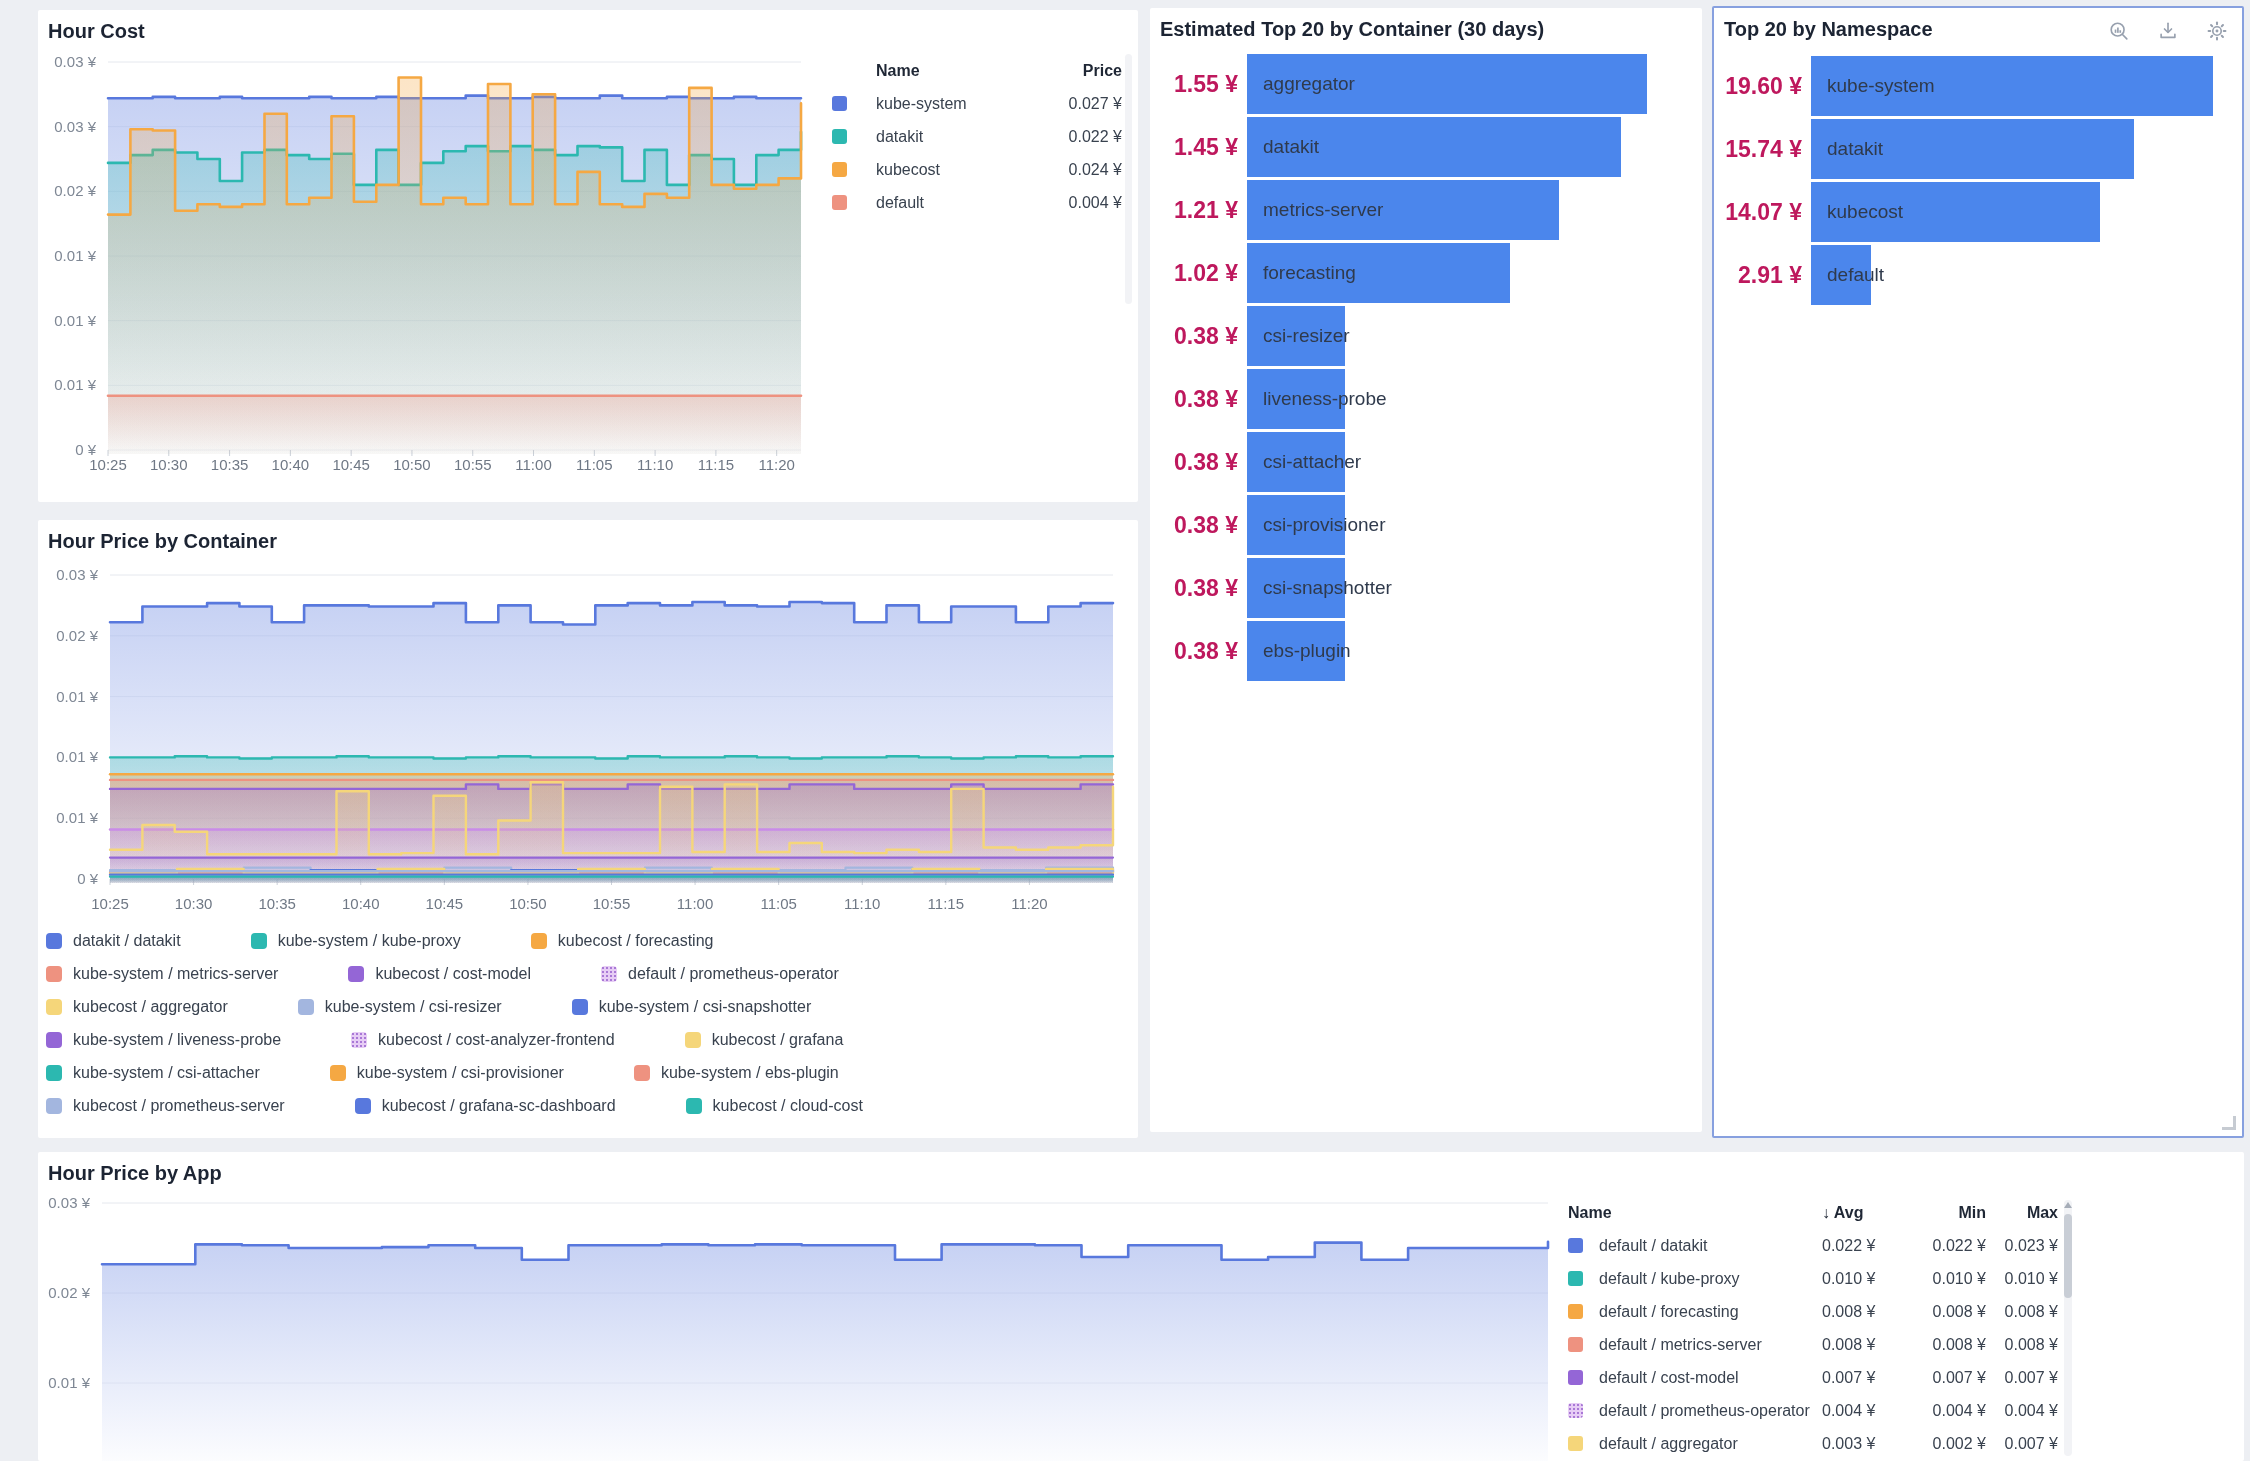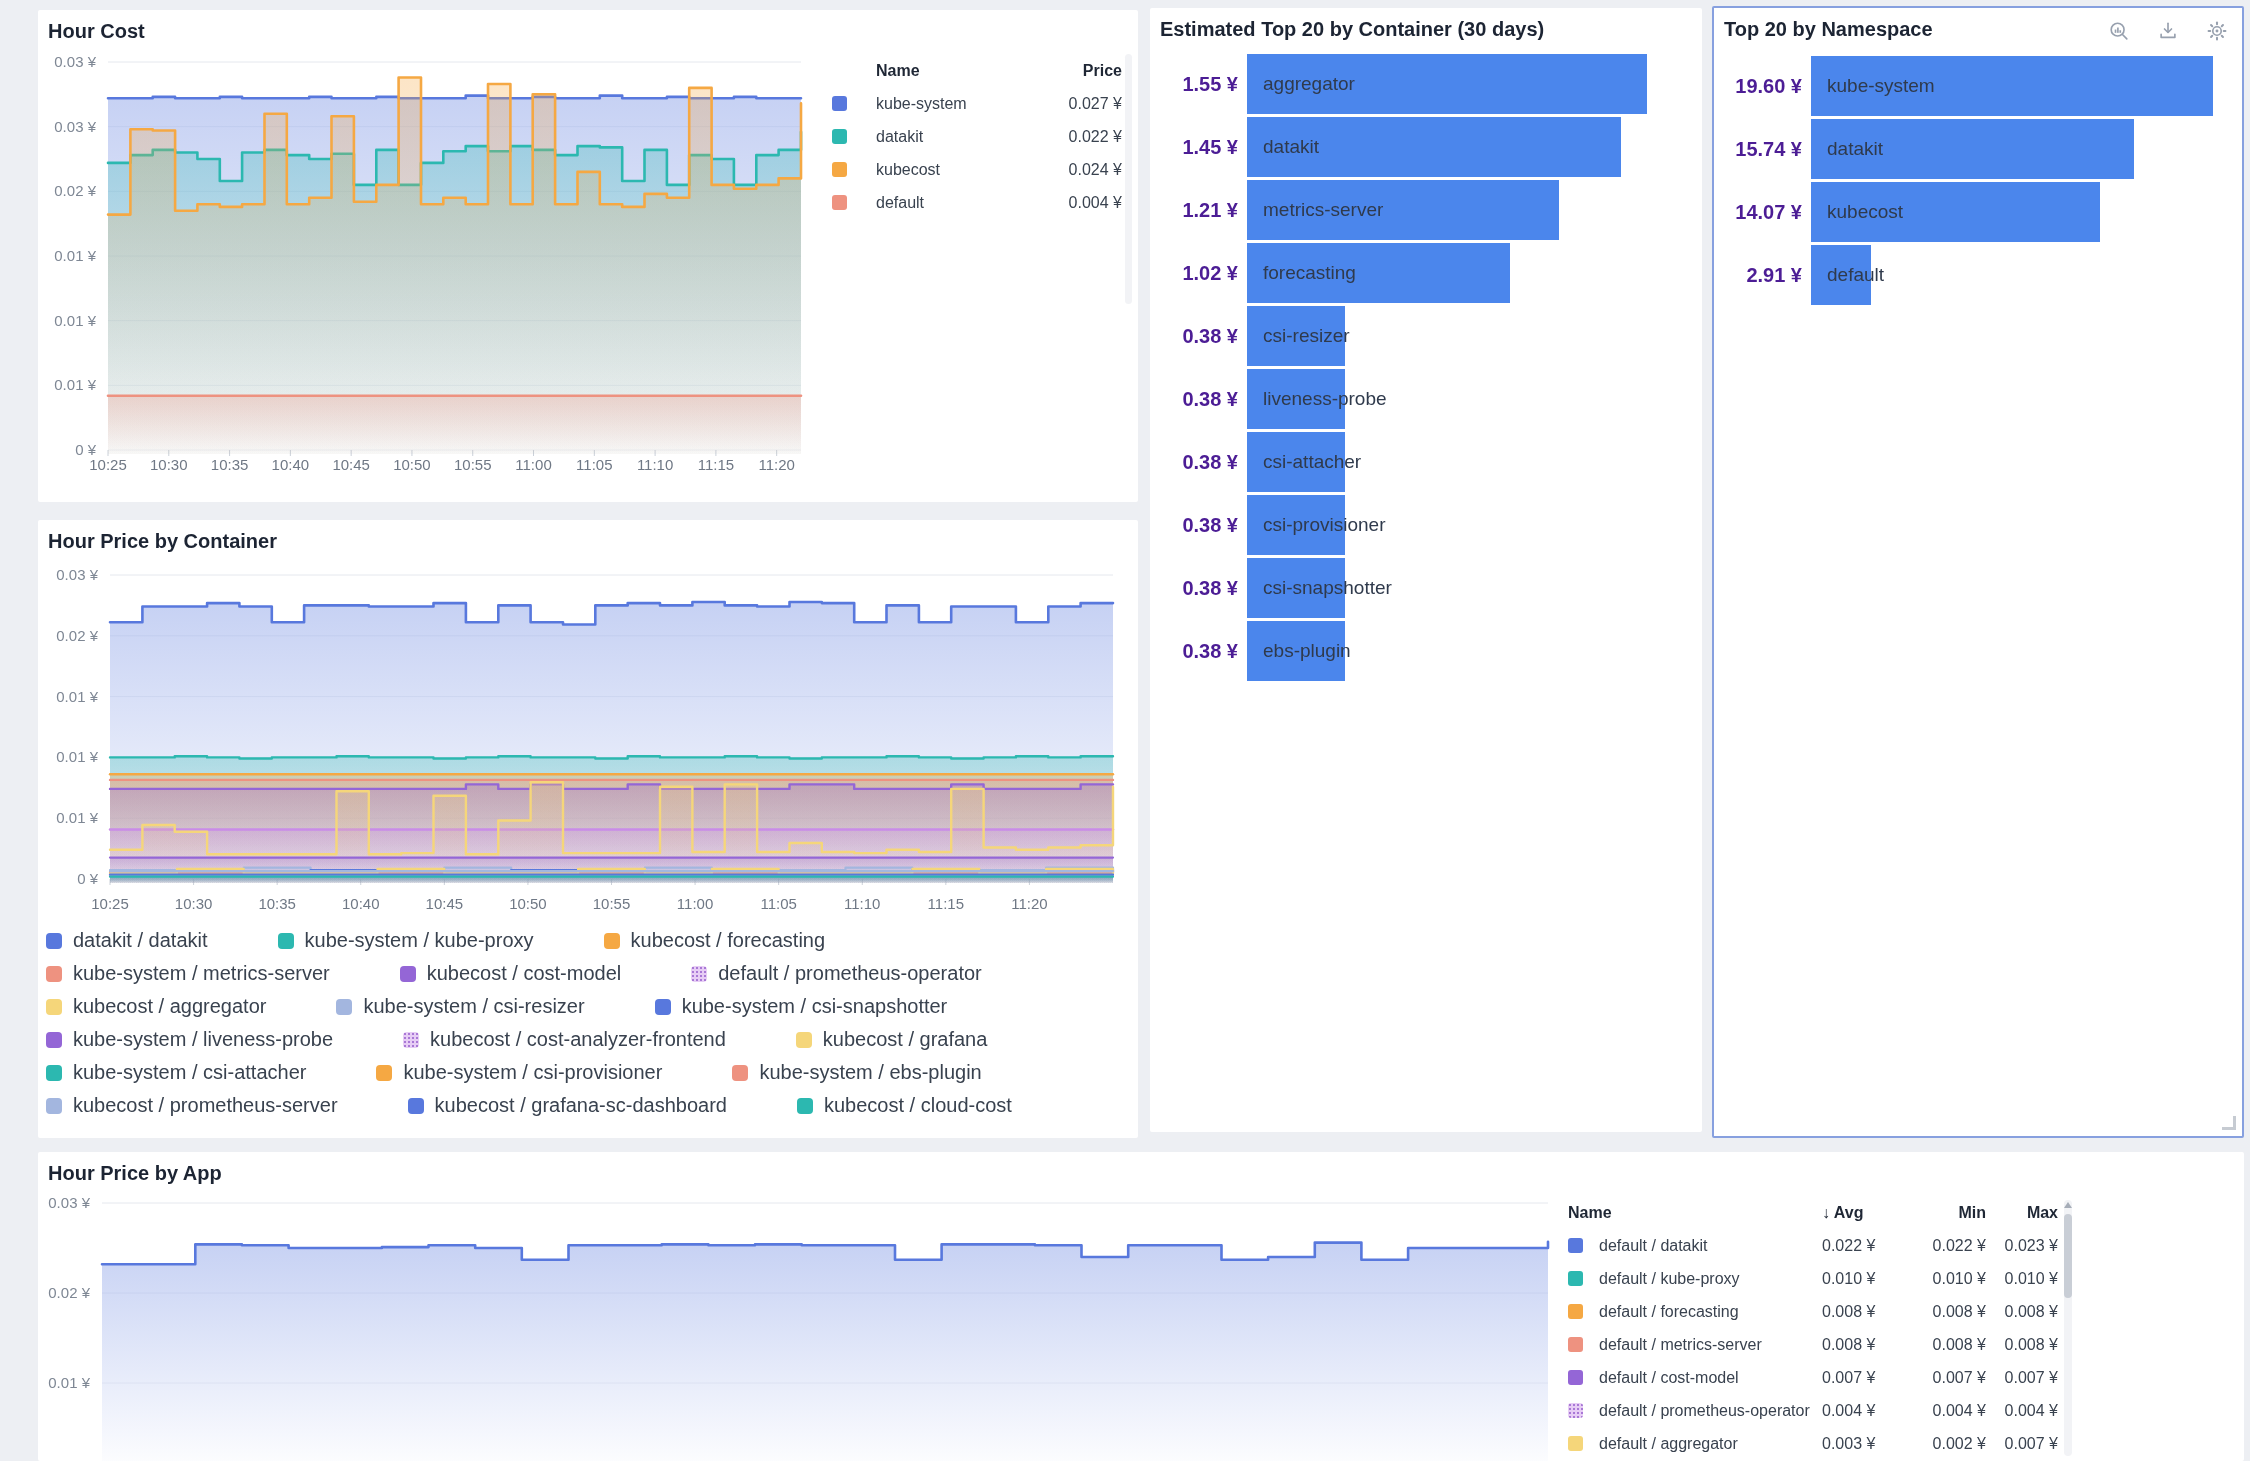--- a/index.html
+++ b/index.html
@@ -16,26 +16,26 @@
   .lg-hrow{font-weight:bold;color:#1F2735;}
   .lg-name{flex:1;}
   .lg-val{width:80px;text-align:right;}
   .chip{width:15px;height:15px;border-radius:3px;margin-right:29px;flex:none;}
   .chip.sm{width:16px;height:16px;border-radius:4px;margin-right:11px;}
   .chip.dotted{background-image:radial-gradient(#A978D6 1.1px, transparent 1.3px);background-size:4px 4px;}
 
   
   .wrap-legend{position:absolute;display:flex;flex-direction:column;}
   .lgd-row{display:flex;align-items:center;height:33px;column-gap:70px;}
-  .lgd-item{display:flex;align-items:center;font-size:20px;color:#39424F;cursor:pointer;}
+  .lgd-item{display:flex;align-items:center;font-size:16px;color:#39424F;cursor:pointer;}
 
   
   .bars{position:absolute;}
   .bar-row{display:flex;align-items:center;height:60px;margin-bottom:3px;}
-  .bar-val{width:88px;text-align:right;font-size:20px;font-weight:bold;color:#4c1d95;flex:none;margin-right:9px;}
+  .bar-val{width:88px;text-align:right;font-size:23px;font-weight:bold;color:#be185d;flex:none;margin-right:9px;}
   .bar-area{position:relative;height:60px;flex:none;}
   .bar{height:100%;background:#4B86EC;display:flex;align-items:center;}
   .bar-lb{padding-left:16px;font-size:19px;color:#2F3A4C;white-space:nowrap;}
 
   
   .st-table{position:absolute;font-size:16px;color:#39424F;}
   .st-hrow,.st-row{display:flex;align-items:center;height:33px;}
   .st-hrow{font-weight:bold;color:#1F2735;}
   .st-name{flex:1;display:flex;align-items:center;}
   .st-name .chip{margin-right:16px;}

